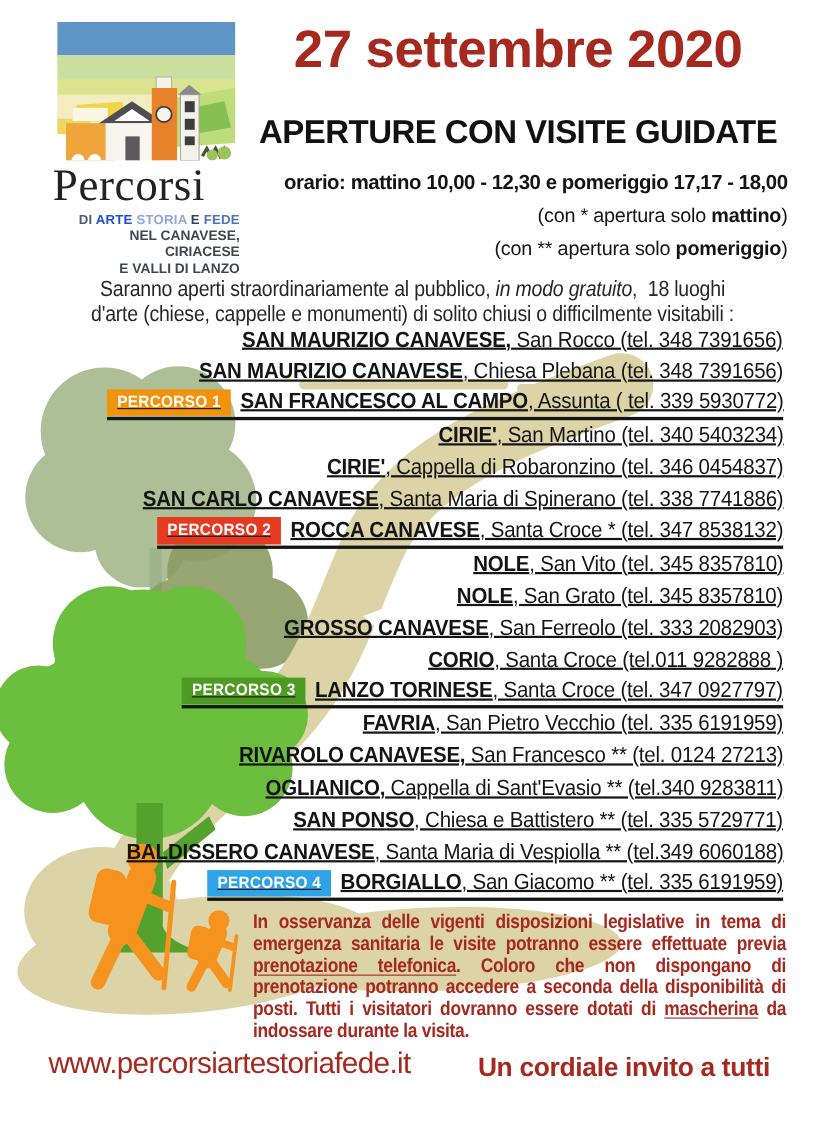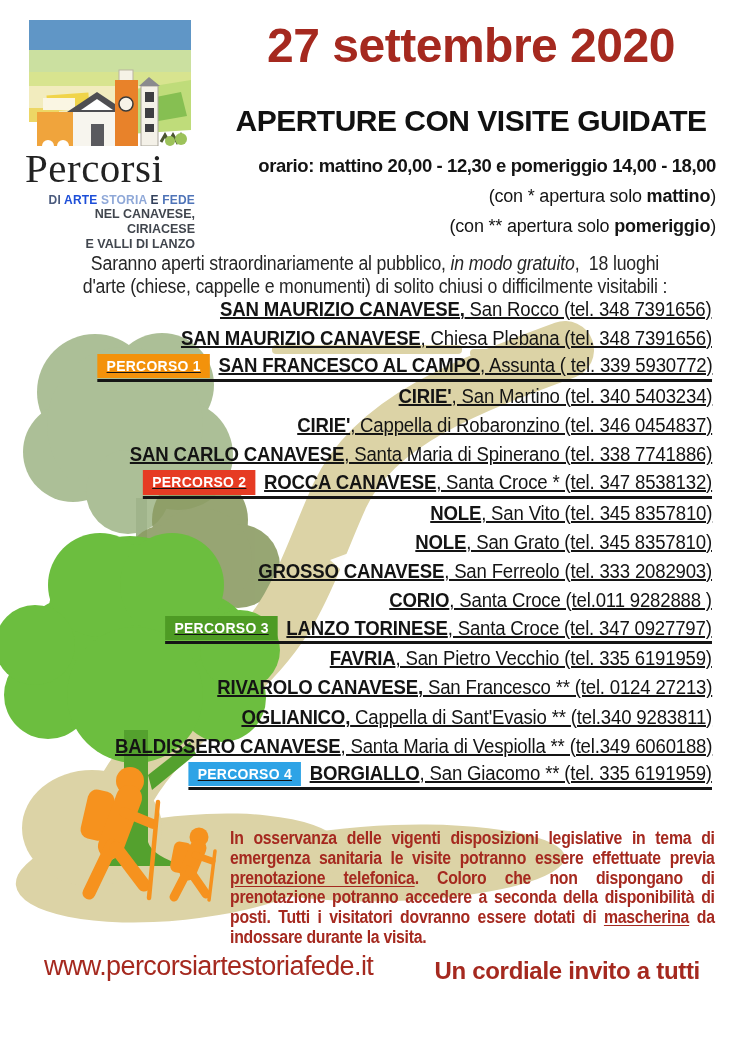--- a/index.html
+++ b/index.html
@@ -2,21 +2,21 @@
 <html><head>
 <meta charset="utf-8">
 <style>
   html,body{margin:0;padding:0;background:#ffffff;}
   .page{position:relative;width:750px;height:1038px;background:#ffffff;overflow:hidden;
         font-family:"Liberation Sans","DejaVu Sans",sans-serif;color:#141414;}
   .bg{position:absolute;left:0;top:0;z-index:0;}
   .content{position:relative;z-index:1;}
 
   
-  .logo{position:absolute;left:25px;top:20px;width:170px;}
+  .logo{position:absolute;left:48px;top:20px;width:170px;}
   .logo-art{display:block;margin-left:4px;}
   .logo-name{font-family:"Liberation Serif","DejaVu Serif",serif;font-size:41px;line-height:1.02;
              color:#222;margin-top:2px;letter-spacing:.5px;}
   .logo-tagline{font-size:12px;font-weight:bold;text-align:right;letter-spacing:.2px;margin-top:3px;white-space:pre;}
   .logo-region{font-size:12.5px;font-weight:bold;color:#41464e;text-align:right;line-height:1.22;}
 
   
   .header{position:absolute;left:226px;top:22px;width:490px;text-align:center;}
   .date{font-size:48px;font-weight:bold;line-height:1.02;letter-spacing:-.5px;}
   .title{font-size:30px;font-weight:bold;color:#111;margin-top:33px;letter-spacing:-.5px;white-space:nowrap;}
@@ -160,21 +160,21 @@
       </svg>
       <div class="logo-name">Percorsi</div>
       <div class="logo-tagline"><span style="color: rgb(74, 90, 125);">DI </span><span style="color: #1d4ed8;">ARTE </span><span style="color: rgb(143, 168, 216);">STORIA </span><span style="color: rgb(51, 65, 92);">E </span><span style="color: rgb(79, 116, 184);">FEDE</span></div>
       <div class="logo-region">NEL CANAVESE, CIRIACESE</div>
       <div class="logo-region">E VALLI DI LANZO</div>
     </div>
 
     <div class="header">
       <div class="date" style="color: rgb(165, 41, 31);">27 settembre 2020</div>
       <div class="title">APERTURE CON VISITE GUIDATE</div>
-      <div class="schedule">orario: mattino 20,00 - 12,30 e pomeriggio 14,00 - 18,00</div>
+      <div class="schedule">orario: mattino 10,00 - 12,30 e pomeriggio 17,17 - 18,00</div>
       <div class="note"><span>(con * apertura solo </span><b>mattino</b><span>)</span></div>
       <div class="note"><span>(con ** apertura solo </span><b>pomeriggio</b><span>)</span></div>
     </div>
 
     <div class="intro">
       <div class="intro-line"><span>Saranno aperti straordinariamente al pubblico, </span><span class="it">in modo gratuito</span><span>,  18 luoghi</span></div>
       <div class="intro-line">d'arte (chiese, cappelle e monumenti) di solito chiusi o difficilmente visitabili :</div>
     </div>
 
     <div class="list">
@@ -262,20 +262,25 @@
             <span class="rowline"><span class="town">RIVAROLO CANAVESE,</span><span class="detail"> San Francesco ** (tel. 0124 27213)</span></span>
           </span>
         </div>
 
         <div class="row">
           <span class="rowinner">
             <span class="rowline"><span class="town">OGLIANICO,</span><span class="detail"> Cappella di Sant'Evasio ** (tel.340 9283811)</span></span>
           </span>
         </div>
 
+        <div class="row">
+          <span class="rowinner">
+            <span class="rowline"><span class="town">SAN PONSO</span><span class="detail">, Chiesa e Battistero ** (tel. 335 5729771)</span></span>
+          </span>
+        </div>
 
         <div class="row">
           <span class="rowinner">
             <span class="rowline"><span class="town">BALDISSERO CANAVESE</span><span class="detail">, Santa Maria di Vespiolla ** (tel.349 6060188)</span></span>
           </span>
         </div>
 
         <div class="row">
           <span class="rowinner">
             <span class="rowline underline"><span class="badge" style="background-color: rgb(46, 163, 230);">PERCORSO 4</span><span class="town">BORGIALLO</span><span class="detail">, San Giacomo ** (tel. 335 6191959)</span></span>

